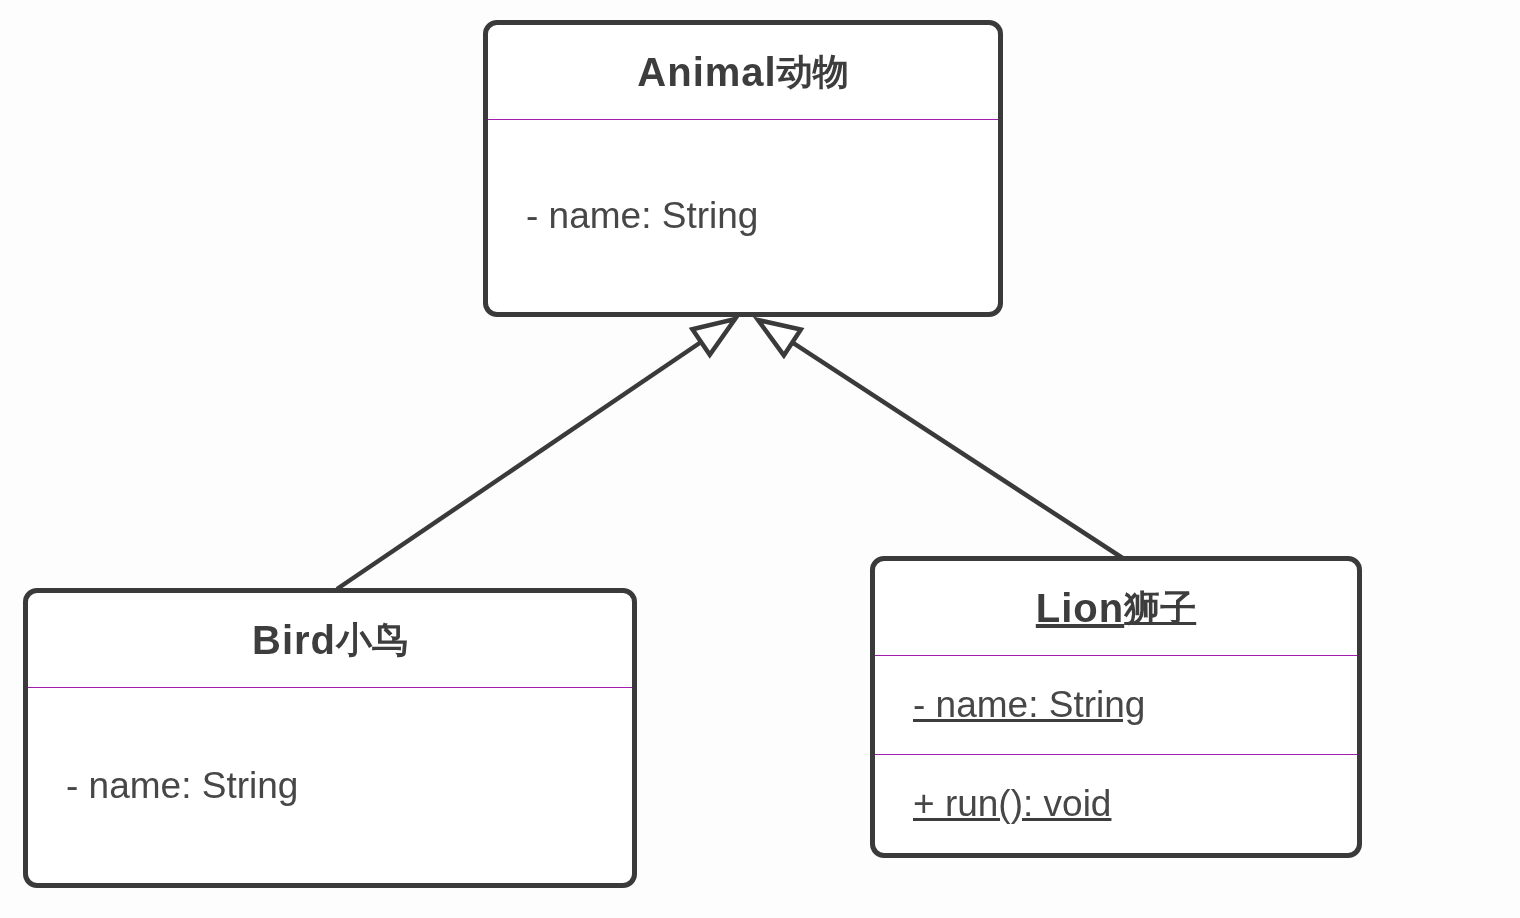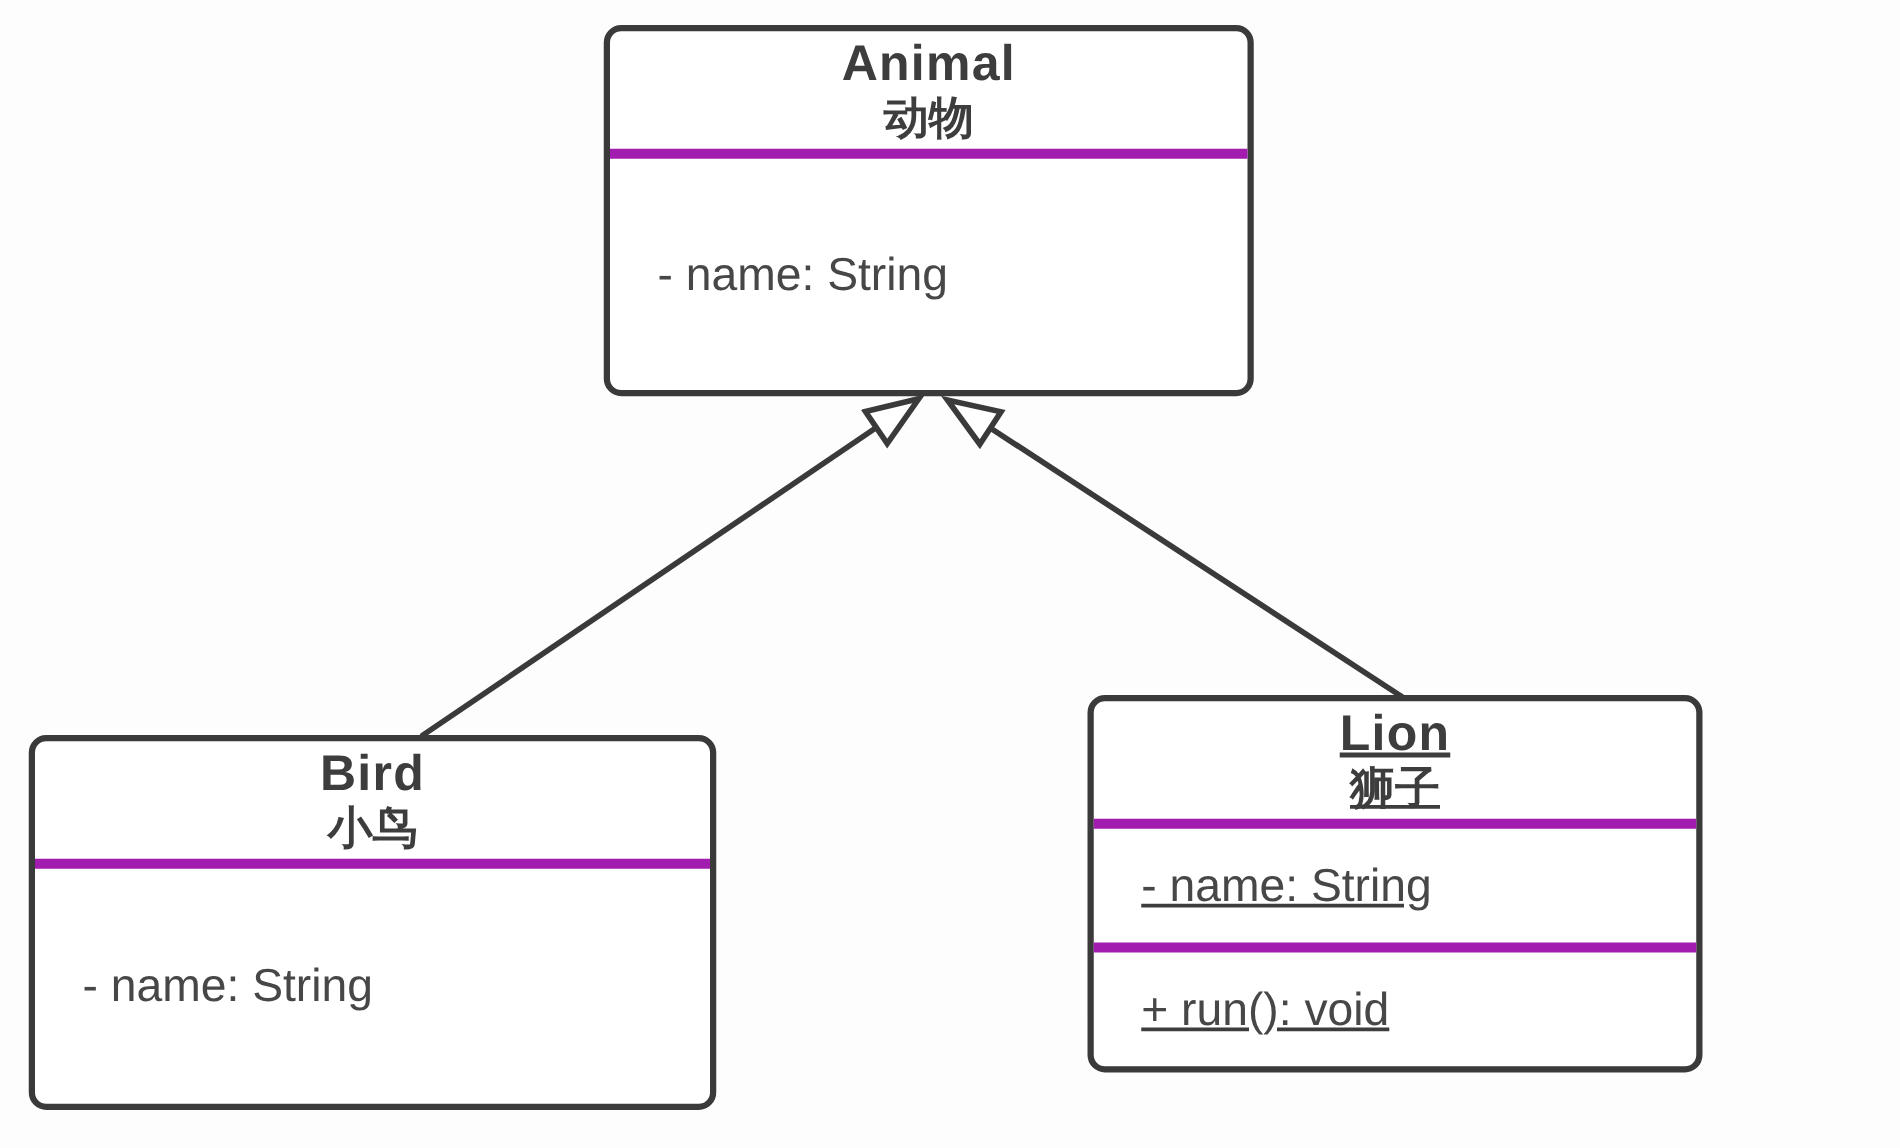--- a/index.html
+++ b/index.html
@@ -29,40 +29,40 @@
     background: #ffffff;
     border: 5px solid #3a3a3a;
     border-radius: 14px;
     display: flex;
     flex-direction: column;
     color: #3d3d3d;
   }
   .uml-title {
     flex: 0 0 94px;
     display: flex;
-    flex-direction: column;
+    flex-direction: row;
     align-items: center;
     justify-content: center;
     font-weight: bold;
     line-height: 1.12;
   }
   .uml-name    { font-size: 40px; letter-spacing: 1px; }
   .uml-name-cn { font-size: 36px; text-align: center; }
   .uml-section {
     flex: 1 1 0;
-    border-top: 8px solid #a21caf;
+    border-top: 1px solid #a21caf;
     display: flex;
     align-items: center;
     padding-left: 38px;
     font-size: 37px;
     color: #474747;
     white-space: nowrap;
   }
   #box-animal { left: 483px; top: 20px;  width: 520px; height: 297px; }
-  #box-bird   { left: 23px;  top: 588px; width: 550px; height: 300px; }
+  #box-bird   { left: 23px;  top: 588px; width: 614px; height: 300px; }
   #box-lion   { left: 870px; top: 556px; width: 492px; height: 302px; text-decoration: underline; }
   .watermark {
     position: absolute;
     right: 14px;
     bottom: 0px;
     font-size: 25px;
     color: #b9b9b9;
     text-shadow: 0 1px 0 #ffffff;
     letter-spacing: 0.5px;
   }

